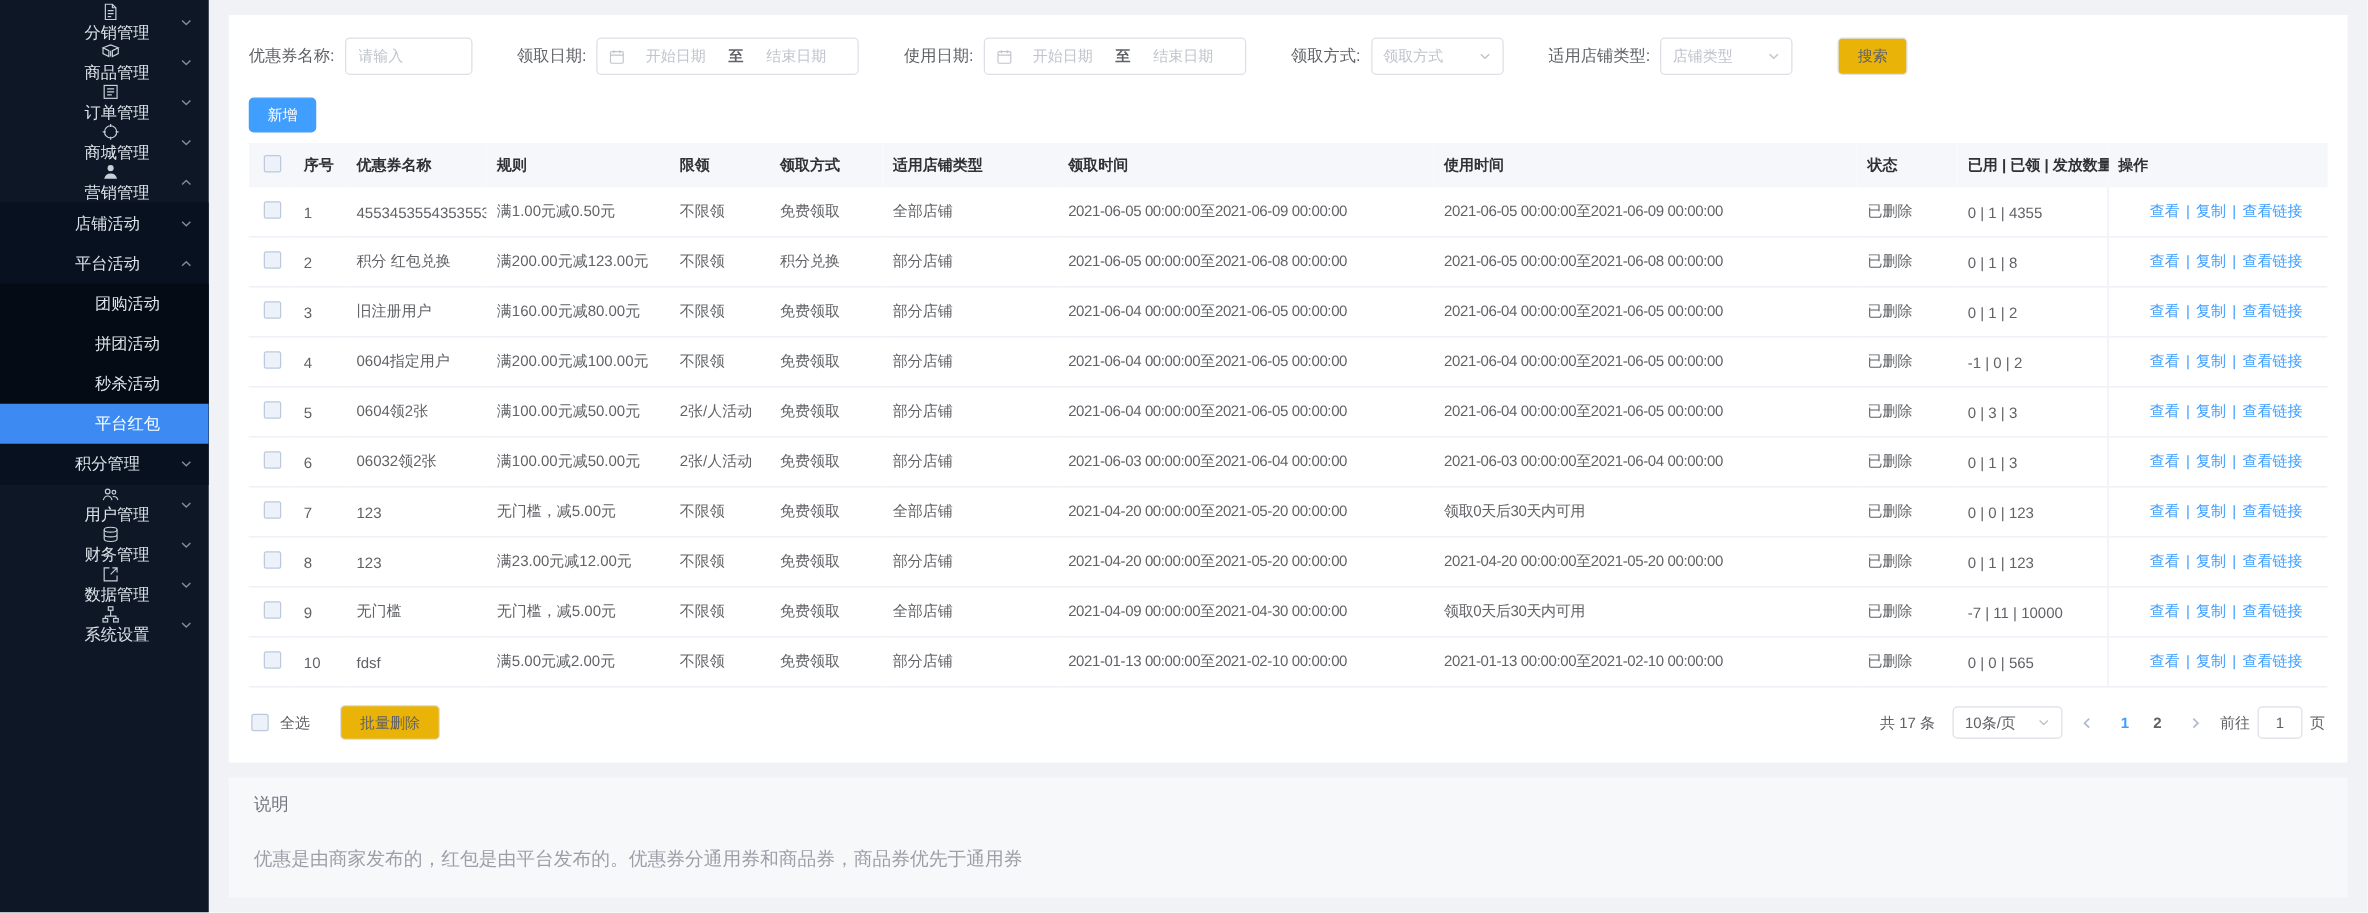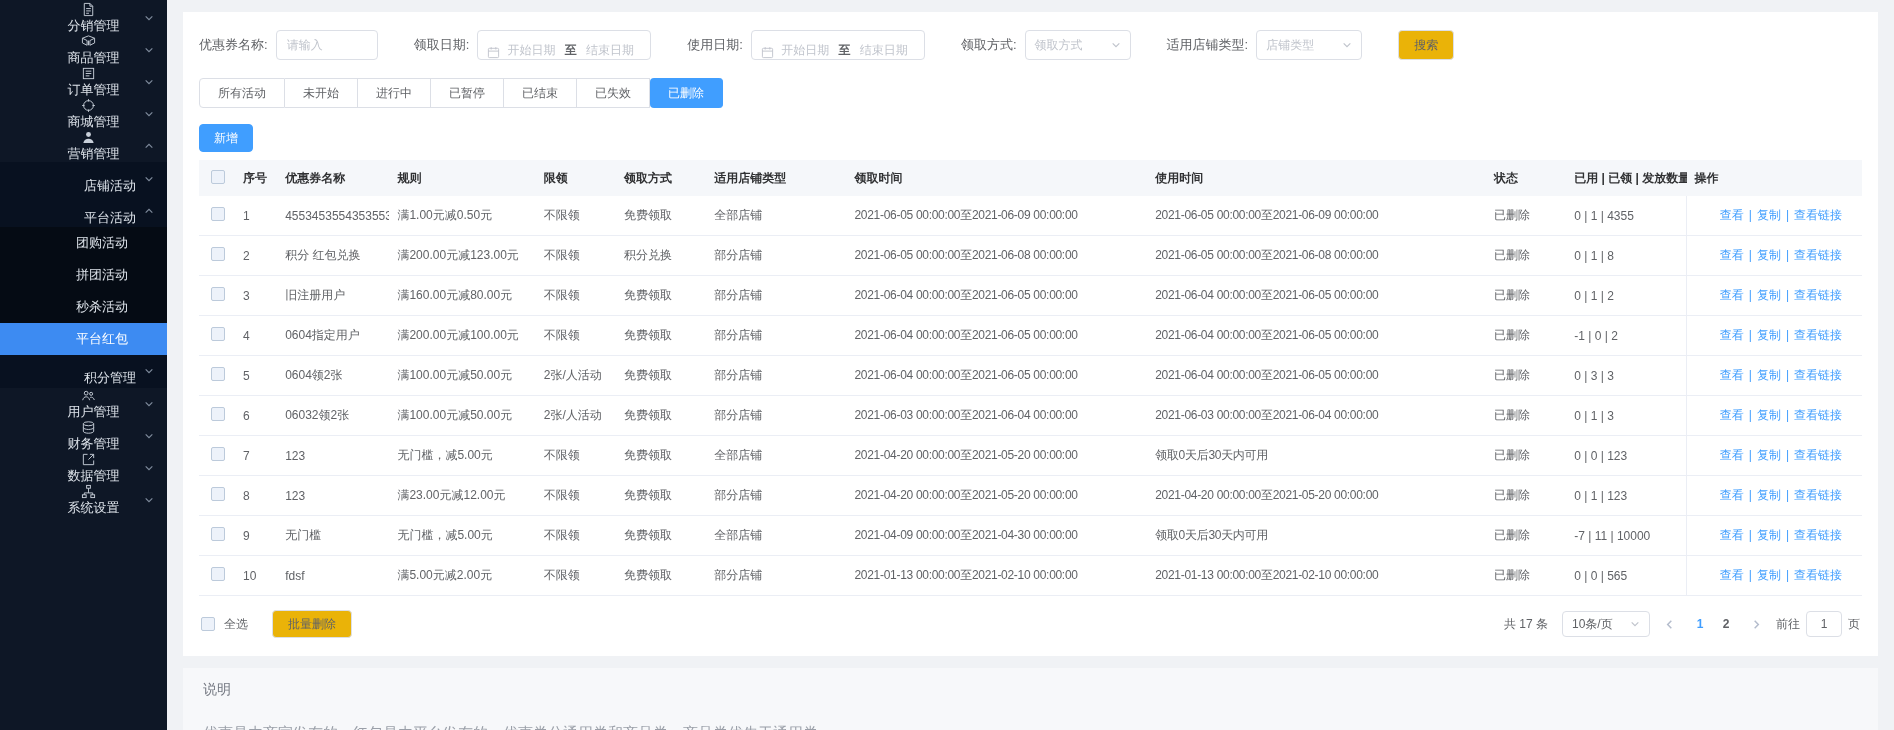--- a/index.html
+++ b/index.html
@@ -14,36 +14,36 @@
 
   
   .sidebar { width:167px; flex:0 0 167px; height:730px; background:var(--sidebar-bg,#0E1726); padding-top:2px; overflow:hidden; }
   .s-item { position:relative; display:flex; align-items:center; height:32px; color:#dde3ea; font-size:13px; cursor:pointer; white-space:nowrap; }
   .s-item.l1 { padding-left:20px;flex-direction:column; }
   .s-icon { width:15px; height:15px; margin-right:11px; color:#c8cfd9; display:inline-flex; flex:0 0 15px; }
   .s-icon svg { width:15px; height:15px; }
   .chev { position:absolute; right:13px; top:50%; transform:translateY(-50%); color:#7f8b9c; display:inline-flex; }
   .chev svg { width:10px; height:10px; }
   .s-sub { background:var(--sidebar-sub-bg,#081120); padding:1px 0; }
-  .s-item.l2 { padding-left:84px;align-items:flex-end; }
+  .s-item.l2 { padding-left:60px; }
   .s-sub3 { background:var(--sidebar-sub2-bg,#050B14); }
   .s-item.l3 { padding-left:76px; }
   .s-item.active { background:var(--sidebar-active,#3D8BF2); color:#fff; }
 
   
   .main { flex:1; padding:12px 16px; display:flex; flex-direction:column; min-width:0; }
   .card { background:#fff; padding:14px 16px 12px; }
 
   
   .filter-row { display:flex; align-items:center; font-size:13px; color:#606266; margin:4px 0 18px; }
   .f-group { display:flex; align-items:center; margin-right:36px; }
   .f-label { margin-right:8px; white-space:nowrap; }
   .f-input { width:102px; height:30px; border:1px solid #dcdfe6; border-radius:4px; padding:0 10px; font-size:12px; color:#606266; outline:none; font-family:inherit; }
   .f-input::placeholder { color:#c0c4cc; }
-  .date-range { display:flex; align-items:flex-end; width:174px; height:30px; border:1px solid #dcdfe6; border-radius:4px; padding:0 9px; background:#fff; cursor:pointer; }
+  .date-range { display:flex; align-items:center; width:210px; height:30px; border:1px solid #dcdfe6; border-radius:4px; padding:0 9px; background:#fff; cursor:pointer; }
   .date-range .ph { color:#c0c4cc; font-size:12px; flex:1; text-align:center; }
   .date-range .to { color:#606266; font-weight:700; font-size:12px; padding:0 2px; }
   .cal { color:#c0c4cc; display:inline-flex; }
   .cal svg { width:13px; height:13px; }
   .sel { display:flex; align-items:center; justify-content:space-between; width:106px; height:30px; border:1px solid #dcdfe6; border-radius:4px; padding:0 9px; background:#fff; cursor:pointer; }
   .sel .ph { color:#c0c4cc; font-size:12px; }
   .sel .chev2 { color:#c0c4cc; display:inline-flex; }
   .sel .chev2 svg { width:10px; height:10px; }
   .btn { height:30px; padding:0 15px; border:1px solid #dcdfe6; border-radius:4px; background:#eab308; color:#606266; font-size:12px; cursor:pointer; font-family:inherit; }
   .btn-primary { background:var(--accent,#409EFF); border-color:var(--accent,#409EFF); color:#fff; }
@@ -326,29 +326,20 @@
                 <svg viewBox="0 0 12 12">
                   <path d="M2 4l4 4 4-4" fill="none" stroke="currentColor" stroke-width="1.4"></path>
                 </svg>
               </span>
           </div>
         </div>
 
         <button class="btn">搜索</button>
       </div>
 
-      <div class="tabs" id="tabs">
-          <div class="tab">所有活动</div>
-          <div class="tab">未开始</div>
-          <div class="tab">进行中</div>
-          <div class="tab">已暂停</div>
-          <div class="tab">已结束</div>
-          <div class="tab">已失效</div>
-          <div class="tab active">已删除</div>
-        </div>
       <div>
         <button class="btn btn-primary add-btn">新增</button>
       </div>
 
       <table>
         <colgroup>
           <col style="width:36px">
             <col style="width:42px">
             <col style="width:112px">
             <col style="width:146px">

